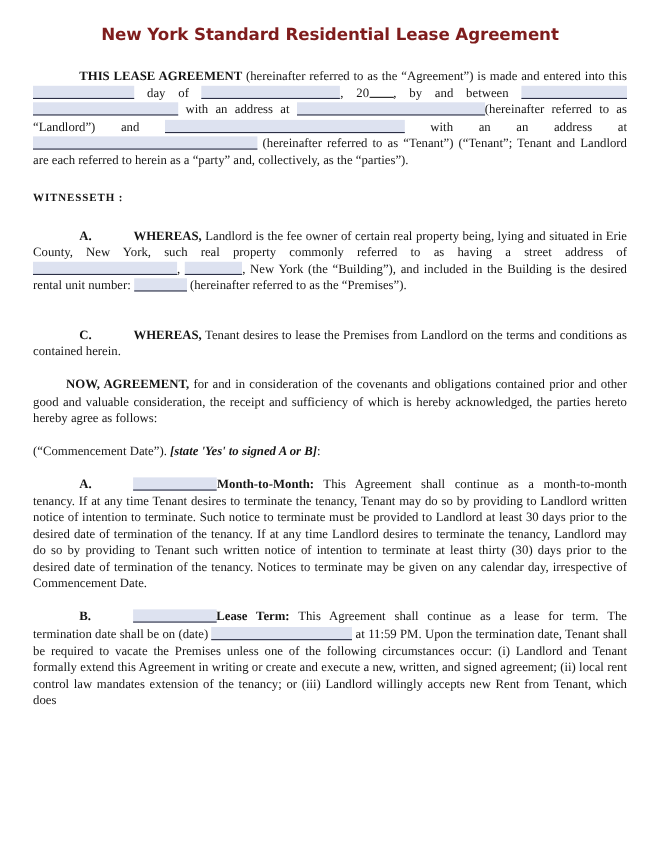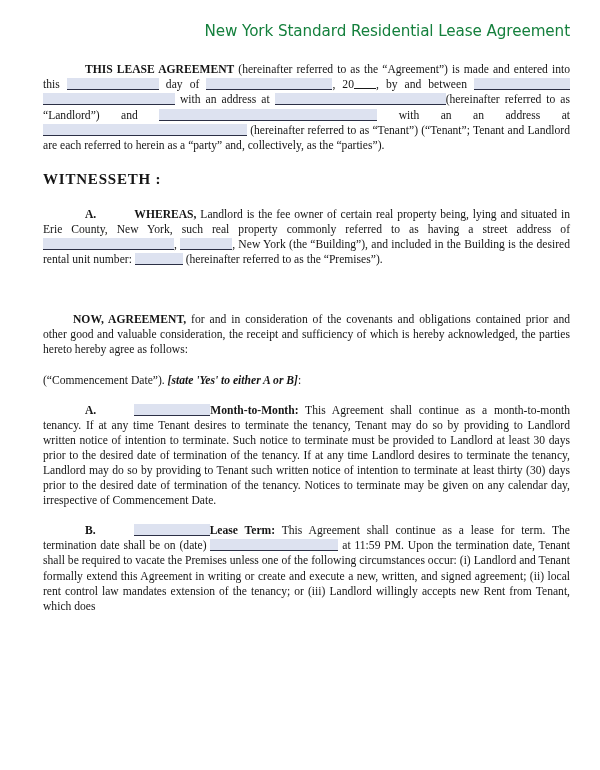--- a/index.html
+++ b/index.html
@@ -18,36 +18,35 @@
   .page {
     position: relative;
     width: 600px;
     height: 770px;
     background: #ffffff;
     box-sizing: border-box;
     padding: 0 30px;
   }
 
   .doc-title {
-    text-align: right;
+    text-align: center;
     font-family: "DejaVu Sans", "Liberation Sans", sans-serif;
-    font-weight: normal;
+    font-weight: bold;
     font-size: 15.2px;
     letter-spacing: -0.1px;
-    color: #15803d;
+    color: #7f1d1d;
     margin: 22px 0 0 0;
     padding: 0;
     line-height: 1.2;
   }
 
   .body-wrap {
     margin-top: 22px;
     font-size: 11.6px;
     line-height: 15.1px;
-    margin-left: 13px;
   }
 
   p.para {
     margin: 0;
     padding: 0;
     text-align: justify;
     text-justify: inter-word;
     hyphens: none;
   }
 
@@ -69,21 +68,21 @@
     display: inline-block;
     width: 38px;
   }
 
   .centered {
     text-align: center;
   }
 
   .witnesseth {
     font-weight: bold;
-    font-size: 15px;
+    font-size: 10px;
     letter-spacing: 0.8px;
   }
 
   b, .bold { font-weight: bold; }
   .ital { font-style: italic; font-weight: bold; }
 
   
   .field {
     display: inline-block;
     background: #dde2f0;
@@ -141,28 +140,29 @@
 
     <div class="gap-lg"></div>
 
     <p class="para"><span class="indent"></span><b>A.</b><span class="tab-after-letter"></span><b>WHEREAS,</b><span> Landlord is the fee owner of certain real property being, lying and situated in Erie County, New York, such real property commonly referred to as having a street address of </span><span class="field w-street"></span><span>, </span><span class="field w-city"></span><span>, New York (the “Building”), and included in the Building is the desired rental unit number: </span><span class="field w-unit"></span><span> (hereinafter referred to as the “Premises”).</span></p>
 
     <div class="gap-md"></div>
 
 
     <div class="gap-md"></div>
 
+    <p class="para"><span class="indent"></span><b>C.</b><span class="tab-after-letter"></span><b>WHEREAS,</b><span> Tenant desires to lease the Premises from Landlord on the terms and conditions as contained herein.</span></p>
 
     <div class="gap-md"></div>
 
     <p class="para"><span class="indent-sm"></span><b>NOW, AGREEMENT,</b><span> for and in consideration of the covenants and obligations contained prior and other good and valuable consideration, the receipt and sufficiency of which is hereby acknowledged, the parties hereto hereby agree as follows:</span></p>
 
     <div class="gap-md"></div>
 
-    <p class="para"><span>(“Commencement Date”). </span><span class="ital">[state 'Yes' to either A or B]</span><span>:</span></p>
+    <p class="para"><span>(“Commencement Date”). </span><span class="ital">[state 'Yes' to signed A or B]</span><span>:</span></p>
 
     <div class="gap-md"></div>
 
     <p class="para"><span class="indent"></span><b>A.</b><span class="tab-after-letter"></span><span class="field w-yesno"></span><b>Month-to-Month:</b><span> This Agreement shall continue as a month-to-month tenancy. If at any time Tenant desires to terminate the tenancy, Tenant may do so by providing to Landlord written notice of intention to terminate. Such notice to terminate must be provided to Landlord at least 30 days prior to the desired date of termination of the tenancy. If at any time Landlord desires to terminate the tenancy, Landlord may do so by providing to Tenant such written notice of intention to terminate at least thirty (30) days prior to the desired date of termination of the tenancy. Notices to terminate may be given on any calendar day, irrespective of Commencement Date.</span></p>
 
     <div class="gap-md"></div>
 
     <p class="para"><span class="indent"></span><b>B.</b><span class="tab-after-letter"></span><span class="field w-yesno"></span><b>Lease Term:</b><span> This Agreement shall continue as a lease for term. The termination date shall be on (date) </span><span class="field w-termdate"></span><span> at 11:59 PM. Upon the termination date, Tenant shall be required to vacate the Premises unless one of the following circumstances occur: (i) Landlord and Tenant formally extend this Agreement in writing or create and execute a new, written, and signed agreement; (ii) local rent control law mandates extension of the tenancy; or (iii) Landlord willingly accepts new Rent from Tenant, which does</span></p>
 
   </div>

